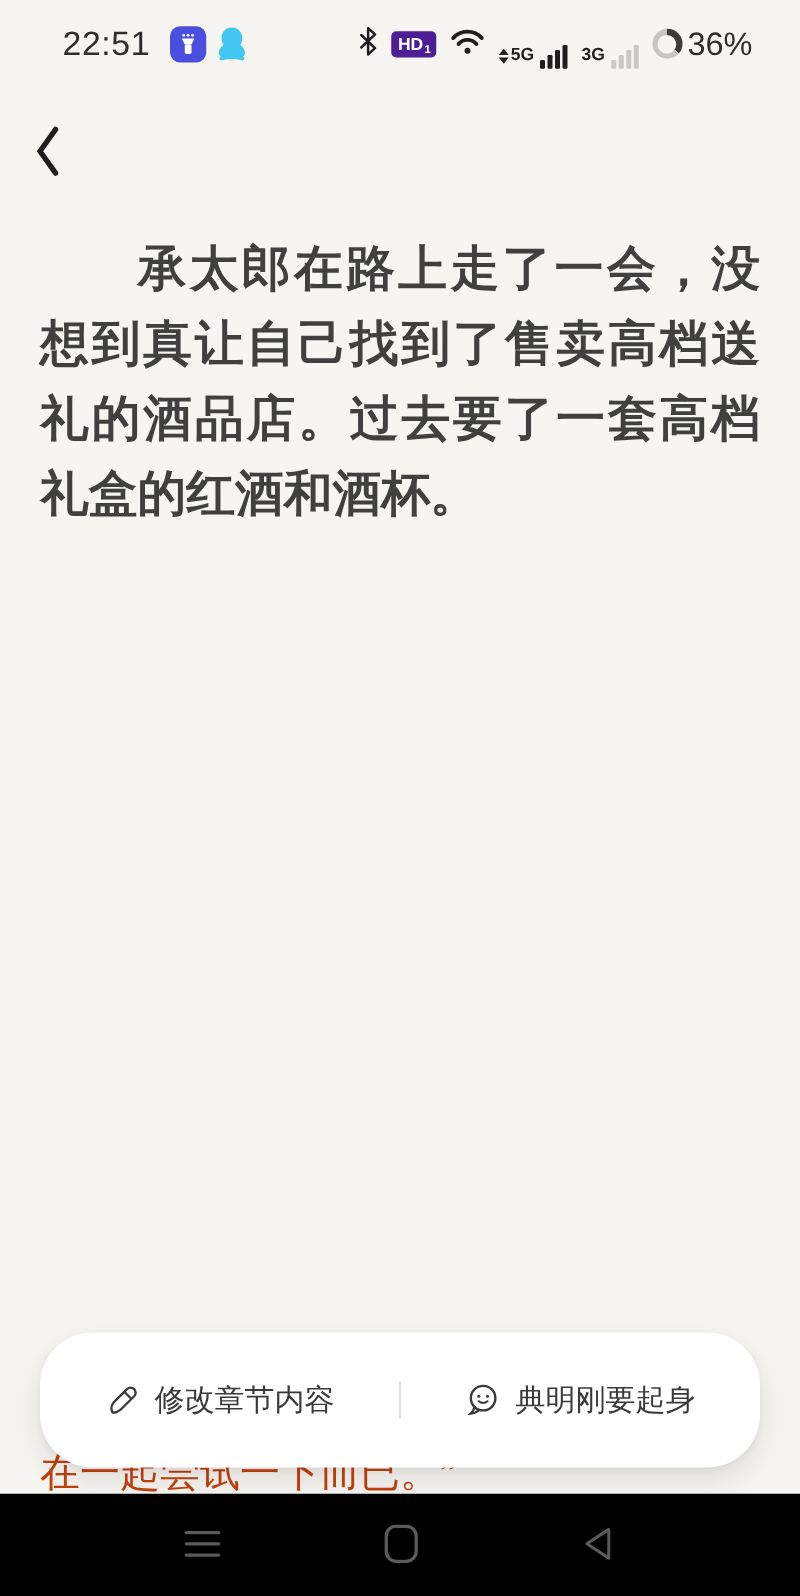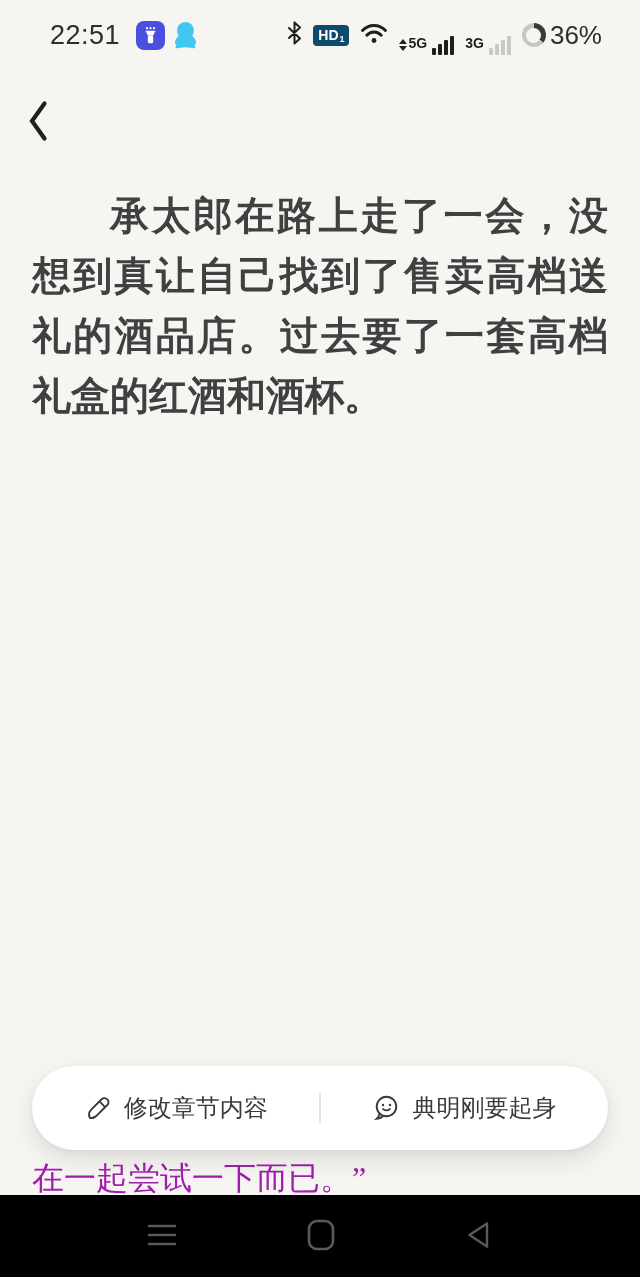--- a/index.html
+++ b/index.html
@@ -26,21 +26,21 @@
     font-size: 27px; color: #2d2d2d; letter-spacing: 0.5px; margin-right: 16px;
   }
   .app-icon-flash {
     width: 29px; height: 29px; border-radius: 8px;
     background: #4a4fdf; margin-right: 7px;
     display: flex; align-items: center; justify-content: center;
   }
   .app-icon-qq { width: 27px; height: 29px; display: flex; align-items: center; justify-content: center; }
   .sb-right > * { margin-left: 11px; }
   .hd-badge {
-    background: #0c4a6e; color: #fff; border-radius: 4px;
+    background: #4c1d95; color: #fff; border-radius: 4px;
     height: 21px; padding: 0 4px 0 5px;
     display: flex; align-items: center;
     font-family: "Liberation Sans", "DejaVu Sans", sans-serif;
     font-weight: bold; font-size: 14px; line-height: 1;
   }
   .hd-badge .sub { font-size: 9px; align-self: flex-end; margin: 0 0 2px 1px; }
   .sim { display: flex; align-items: flex-end; margin-top: 20px; }
   .sim .arrows { display: flex; flex-direction: column; justify-content: center; margin: 0 2px 4px 0; }
   .sim .arr-up { width: 0; height: 0; border-left: 4px solid transparent; border-right: 4px solid transparent; border-bottom: 5px solid #222; margin-bottom: 2px; }
   .sim .arr-dn { width: 0; height: 0; border-left: 4px solid transparent; border-right: 4px solid transparent; border-top: 5px solid #222; }
@@ -79,26 +79,26 @@
   
   .content {
     position: absolute; left: 32px; top: 186px; width: 576px;
     font-size: 39px; line-height: 60px; text-align: justify;
     color: #404040;
     font-weight: bold;
   }
   .content p { text-indent: 2em; margin-bottom: 20px; }
   .partial-line {
     position: absolute; left: 32px; top: 1148px; width: 576px;
-    font-size: 32px; line-height: 60px; color: #a21caf;
+    font-size: 32px; line-height: 60px; color: #c2410c;
   }
 
   
   .toolbar {
-    position: absolute; left: 32px; top: 1066px; width: 576px; height: 84px;
+    position: absolute; left: 32px; top: 1066px; width: 576px; height: 108px;
     background: #ffffff; border-radius: 42px;
     box-shadow: 0 10px 26px rgba(0,0,0,0.10), 0 2px 6px rgba(0,0,0,0.05);
     display: flex; align-items: center; z-index: 5;
   }
   .toolbar .tb-btn {
     flex: 1; height: 100%; display: flex; align-items: center; justify-content: center;
     background: transparent; border: none; cursor: pointer;
     font-family: "Liberation Serif", "DejaVu Serif", serif;
     font-size: 24px; color: #3a3a3a;
   }

